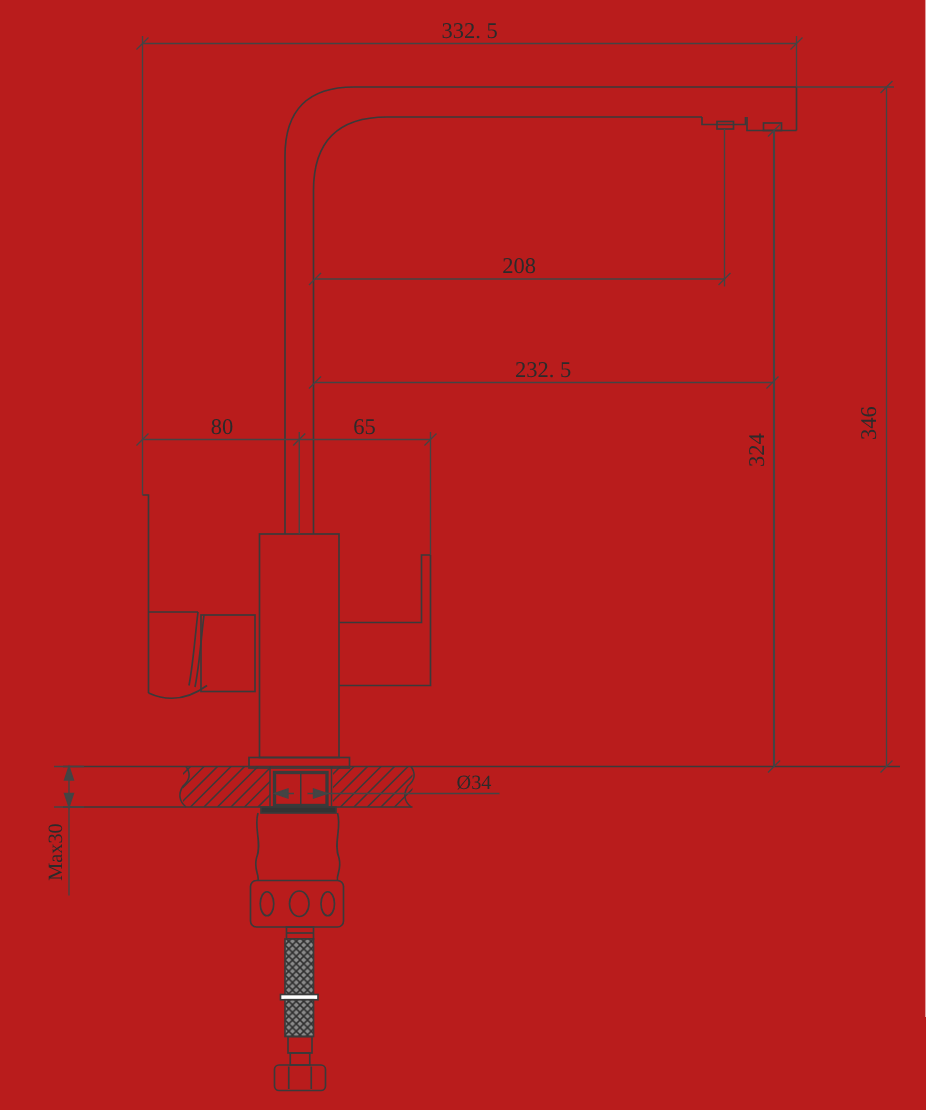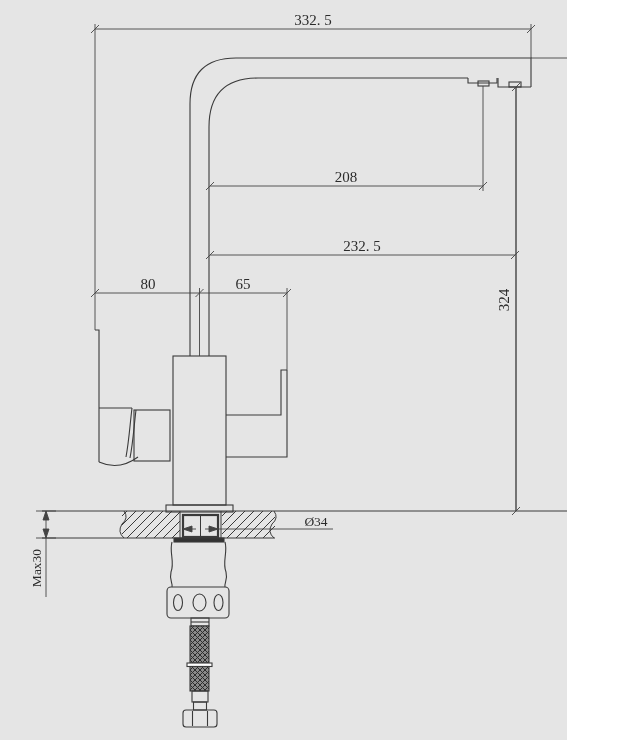--- a/index.html
+++ b/index.html
@@ -1,19 +1,19 @@
 <!DOCTYPE html>
 <html><head>
 <meta charset="utf-8">
 <style>
   html,body{margin:0;padding:0;background:#ffffff;}
   .sheet{
     position:relative;
-    width:567px;height:740px;
-    background:#e5e5e5;
+    width:617px;height:740px;
+    background:#b91c1c;
     font-family:"Liberation Serif", serif;
     overflow:hidden;
   }
   svg{display:block;}
   text{
     fill:#2b2b2b;
     font-family:"Liberation Serif", serif;
   }
   .dimtxt{font-size:15px;}
   .dimtxt-sm{font-size:13.5px;}

